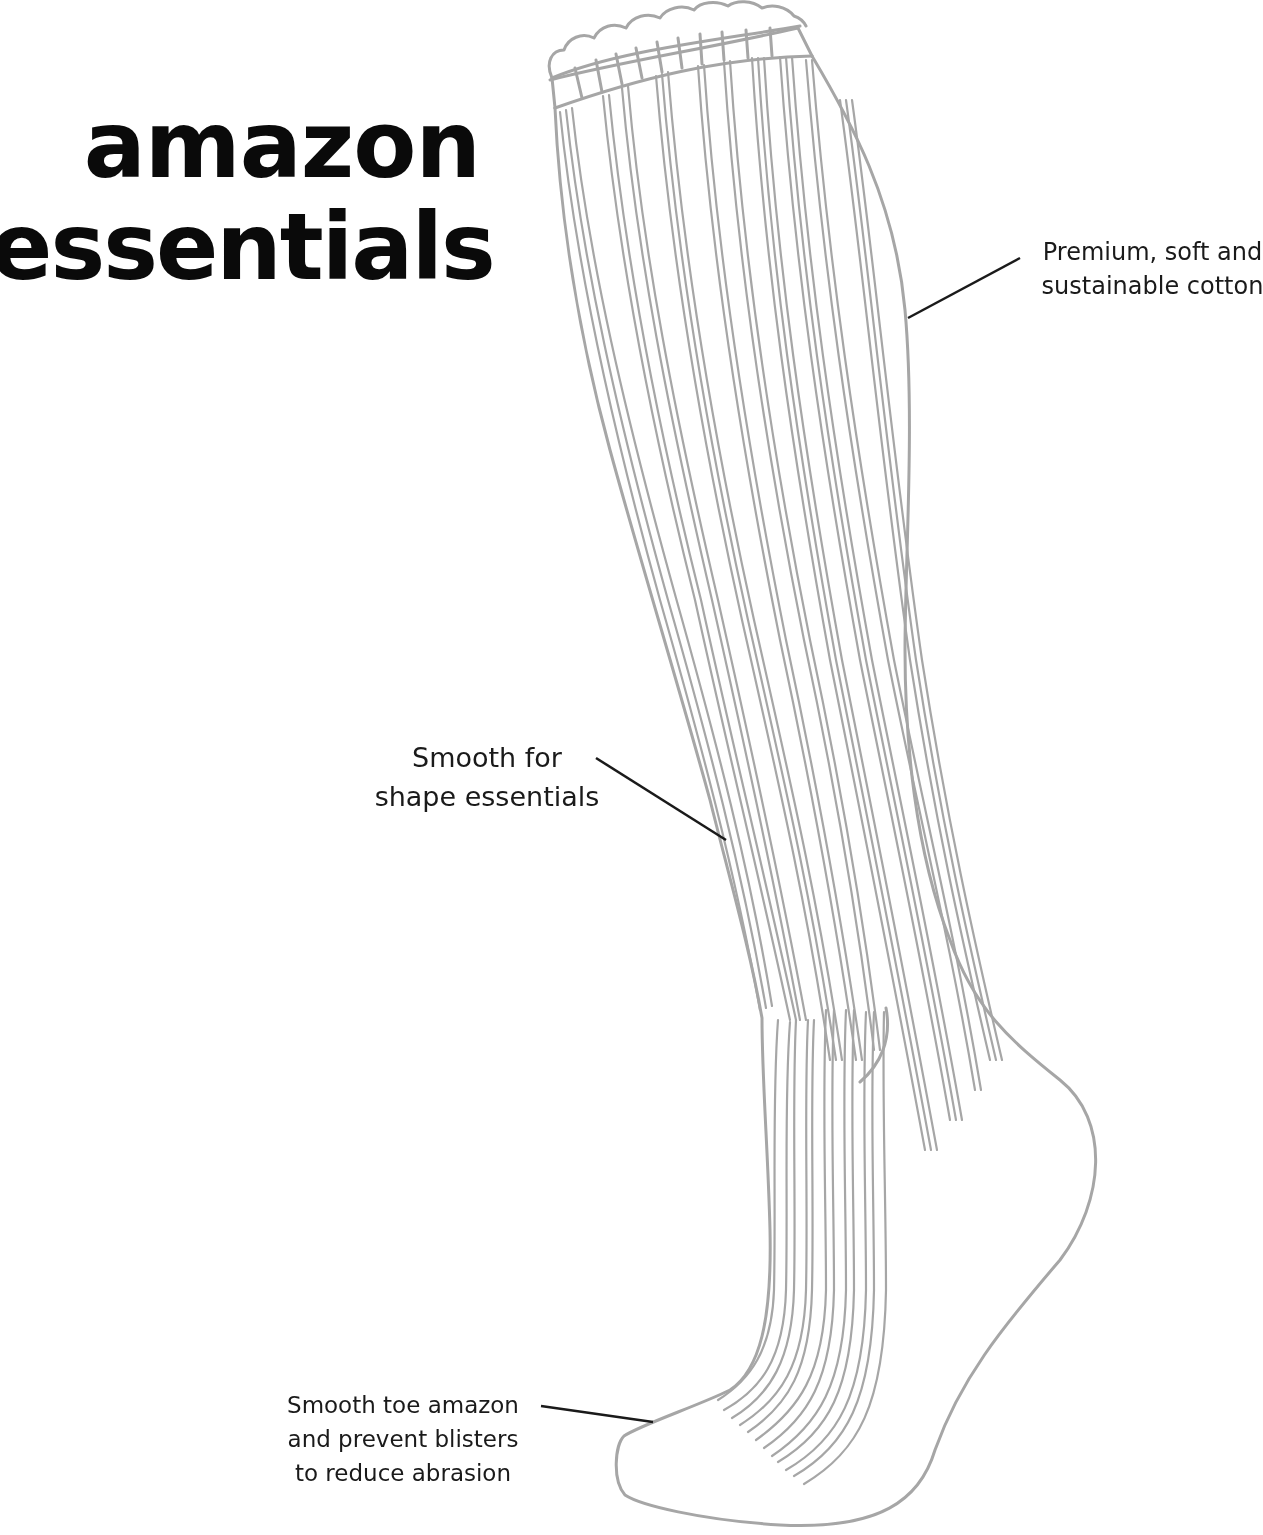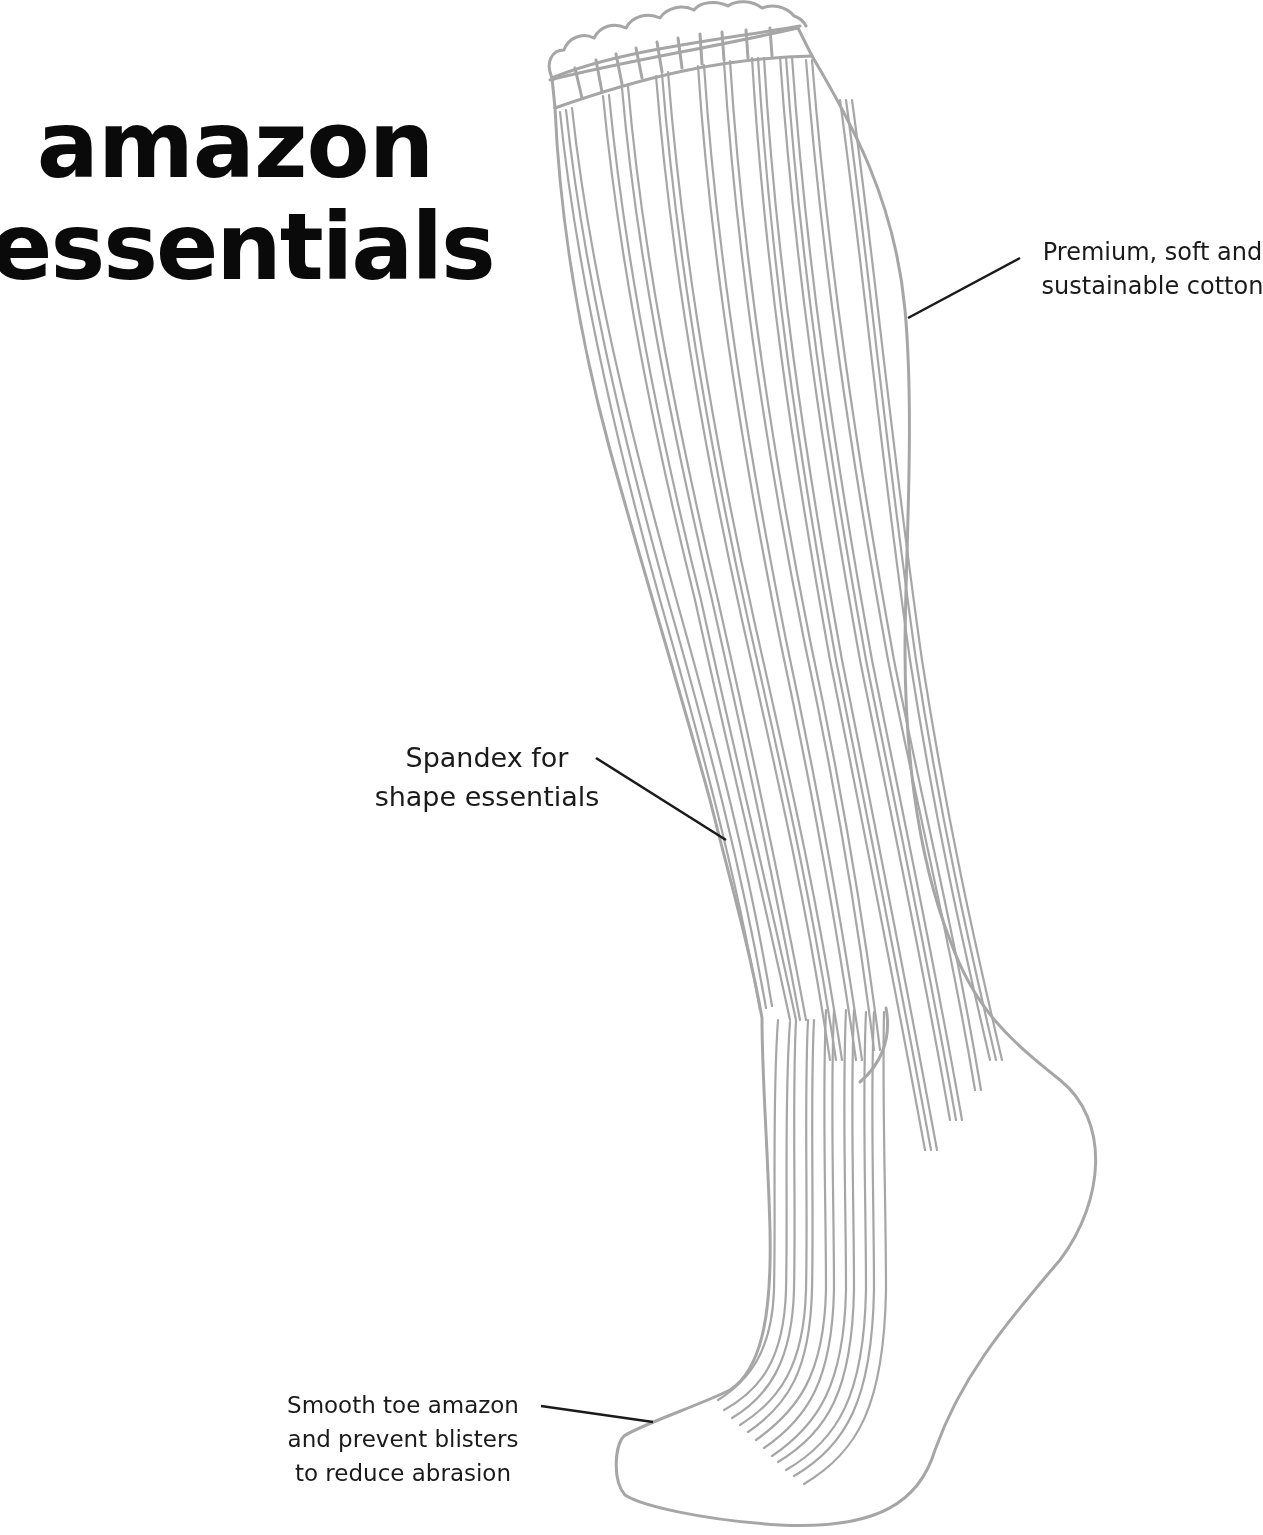--- a/index.html
+++ b/index.html
@@ -1,17 +1,17 @@
 <!DOCTYPE html>
 <html><head>
   <meta charset="utf-8">
   <style>
     html, body { margin: 0; padding: 0; background: #ffffff; }
     body { width: 1263px; height: 1535px; position: relative; overflow: hidden; font-family: "DejaVu Sans", sans-serif; }
-    .brand { position: absolute; left: 0; top: 100px; width: 480px; text-align: center; color: #0a0a0a; font-family: "DejaVu Sans", sans-serif; font-weight: bold; line-height: 1; }
+    .brand { position: absolute; left: 0; top: 100px; width: 480px; text-align: right; color: #0a0a0a; font-family: "DejaVu Sans", sans-serif; font-weight: bold; line-height: 1; }
     .brand .l1 { display:block; font-size: 92px; letter-spacing: -1px; margin-left: -10px; }
     .brand .l2 { display:block; font-size: 92px; letter-spacing: -2px; margin-top: 10px; margin-left: -10px; }
     .callout { position: absolute; color: #1a1a1a; font-family: "DejaVu Sans", sans-serif; font-size: 25px; line-height: 35px; text-align: center; }
     .callout span { display: block; white-space: nowrap; }
     #c1 { left: 1040px; top: 235px; width: 225px; font-size: 24px; line-height: 34px; }
     #c2 { left: 372px; top: 738px; width: 230px; font-size: 27px; line-height: 39px; }
     #c3 { left: 283px; top: 1388px; width: 240px; font-size: 23px; line-height: 34px; }
     svg.art { position: absolute; left: 0; top: 0; }
   </style>
 </head>
@@ -107,21 +107,21 @@
     <line x1="541" y1="1406" x2="653" y2="1422"></line>
   </g>
 </svg>
 
 <div class="callout" id="c1">
   <span>Premium, soft and</span>
   <span>sustainable cotton</span>
 </div>
 
 <div class="callout" id="c2">
-  <span>Spandex for</span>
+  <span>Smooth for</span>
   <span>shape essentials</span>
 </div>
 
 <div class="callout" id="c3">
   <span>Smooth toe amazon</span>
   <span>and prevent blisters</span>
   <span>to reduce abrasion</span>
 </div>
 
 </body></html>

